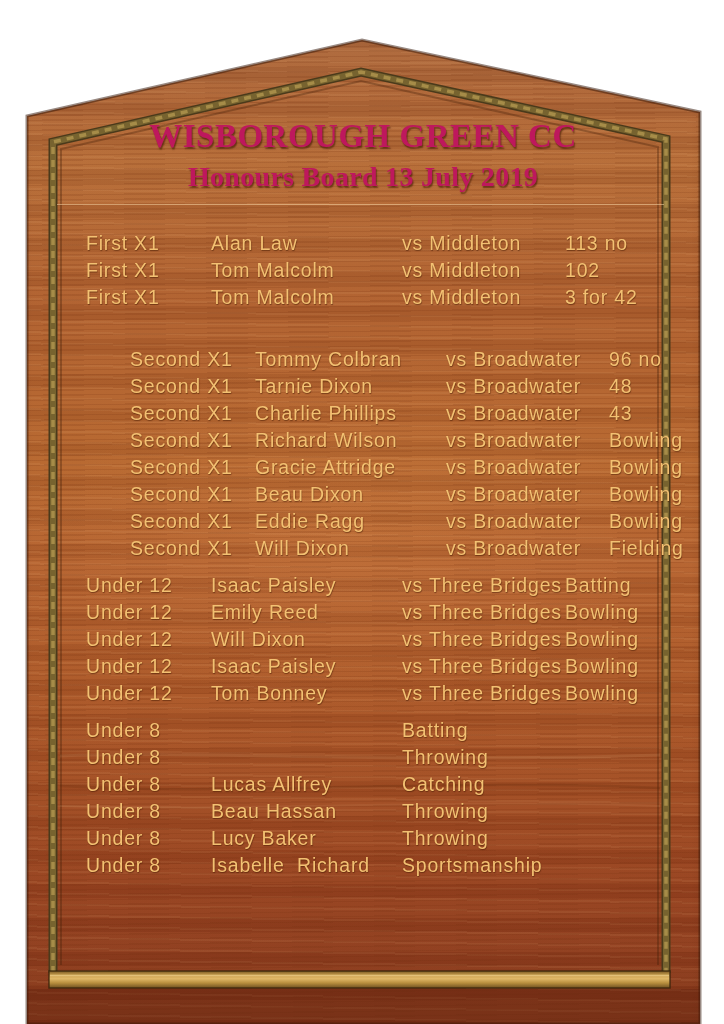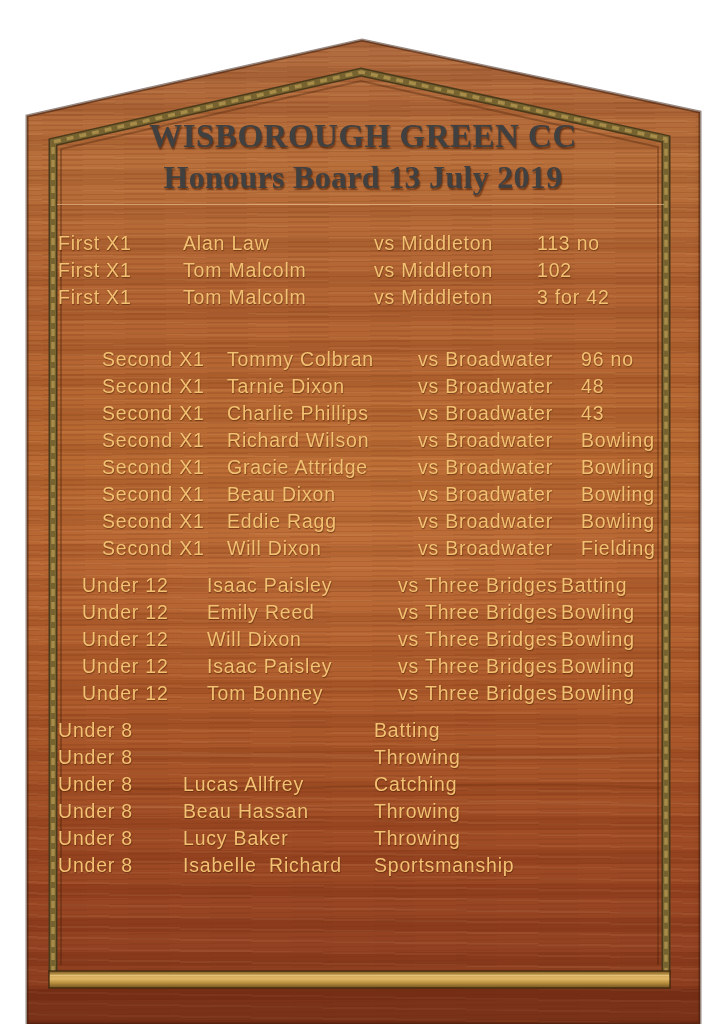--- a/index.html
+++ b/index.html
@@ -17,31 +17,31 @@
       linear-gradient(90deg, rgba(60,20,5,0.20) 0%, rgba(0,0,0,0) 4.5%, rgba(0,0,0,0) 95.5%, rgba(60,20,5,0.20) 100%),
       radial-gradient(ellipse 420px 260px at 48% 52%, rgba(255,185,110,0.10), rgba(0,0,0,0) 70%),
       linear-gradient(180deg,#a96a41 0%,#ad6638 10%,#b46c38 16%,#ad5f2f 30%,#b4662f 45%,#b36230 55%,#aa5829 66%,#a04d24 76%,#93401f 86%,#8a3a1d 93%,#7e3318 100%);
   }
 
   svg.decor{position:absolute;left:0;top:0;pointer-events:none;}
 
   
   .title-block{position:absolute;left:58px;top:116px;width:610px;text-align:center;
                font-family:"Liberation Serif", serif;font-weight:700;
-               color:#404040;text-shadow:1px 1.5px 1.5px rgba(60,20,0,0.6);}
+               color:#be185d;text-shadow:1px 1.5px 1.5px rgba(60,20,0,0.6);}
   .title-line1{font-size:33px;line-height:40px;letter-spacing:0.5px;}
-  .title-line2{font-size:32px;line-height:42px;letter-spacing:0.3px;}
+  .title-line2{font-size:28px;line-height:42px;letter-spacing:0.3px;}
   .title-divider{position:absolute;left:57px;top:204px;width:607px;height:1px;
                  background:rgba(250,215,165,0.55);}
 
   
-  .section{position:absolute;left:58px;width:612px;}
+  .section{position:absolute;left:58px;width:612px;padding-left:28px;}
   .sec-first-xi{top:230px;}
   .sec-second-xi{top:346px;margin-left:44px;}
-  .sec-under-12{top:572px;margin-left:24px;}
+  .sec-under-12{top:572px;}
   .sec-under-8{top:717px;}
   .row{position:relative;height:27px;}
   .cell{position:absolute;top:0;height:27px;line-height:27px;
         font-size:19.5px;letter-spacing:0.8px;color:#f3c172;white-space:pre;
         text-shadow:0.5px 1px 1px rgba(70,25,0,0.55);}
   .c1{left:0;}
   .c2{left:125px;}
   .c3{left:316px;}
   .c4{left:479px;}
 </style>

